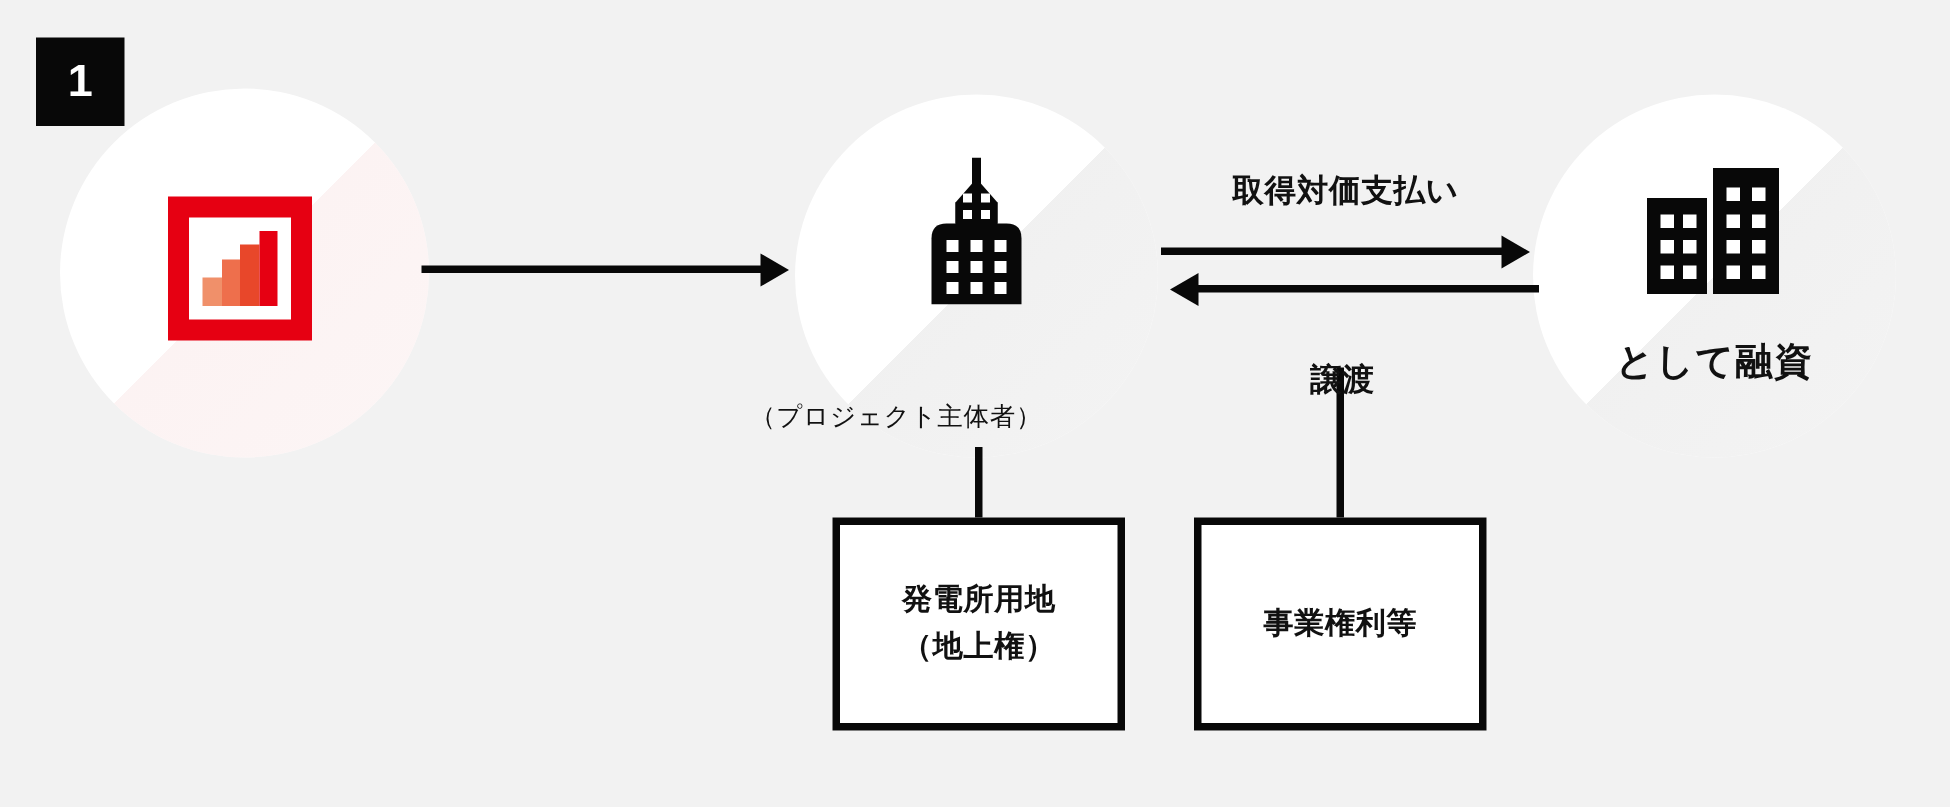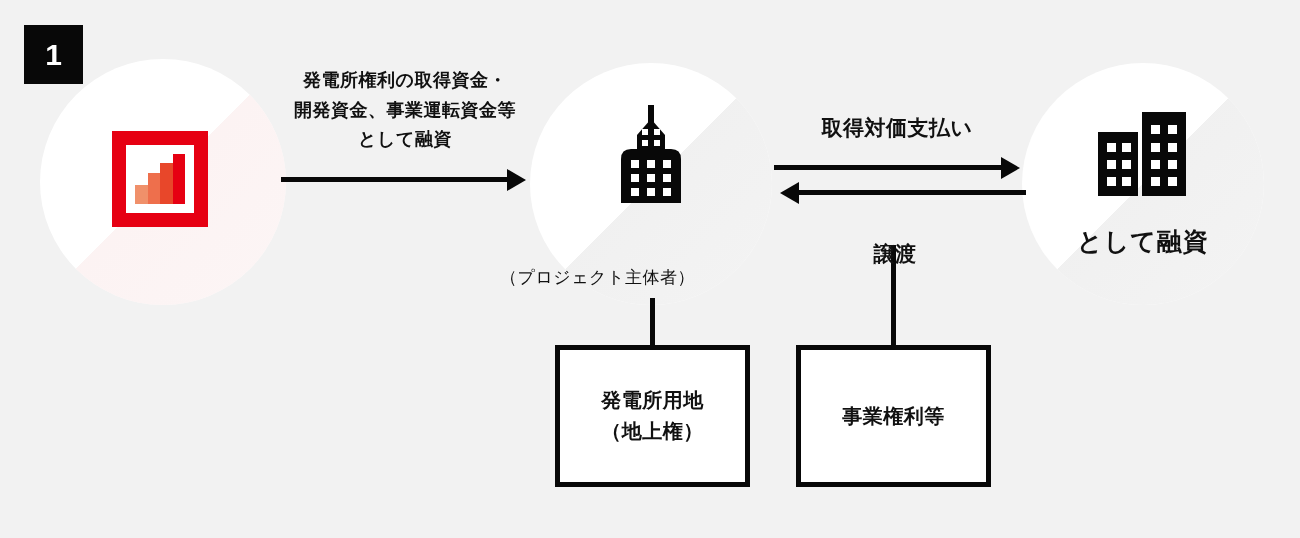--- a/index.html
+++ b/index.html
@@ -234,23 +234,20 @@
     <div class="plot">
       <div class="bars">
         <div class="bar" style="background: rgb(240, 144, 106); height: 38%;"></div>
         <div class="bar" style="background: rgb(238, 111, 76); height: 62%;"></div>
         <div class="bar" style="background: rgb(232, 71, 42); height: 82%;"></div>
         <div class="bar" style="background: rgb(230, 0, 18); height: 100%;"></div>
       </div>
     </div>
   </div>
 
-  <div class="arrow-label" id="label-loan">発電所権利の取得資金・
-開発資金、事業運転資金等
-として融資</div>
   <div class="arrow right" id="arrow-loan"></div>
 
   <div class="circle" id="circle-borrower">
     <div class="longshadow grey"></div>
   </div>
   <svg class="icon-svg" id="icon-tower" viewBox="0 0 72 98">
     <rect x="33" y="0" width="6" height="18" fill="#080808"></rect>
     <path d="M22 30 L36 14 L50 30 L50 44 L22 44 Z" fill="#080808"></path>
     <rect x="22" y="30" width="28" height="17" fill="#080808"></rect>
     <path d="M6 54 Q6 44 16 44 L56 44 Q66 44 66 54 L66 98 L6 98 Z" fill="#080808"></path>

